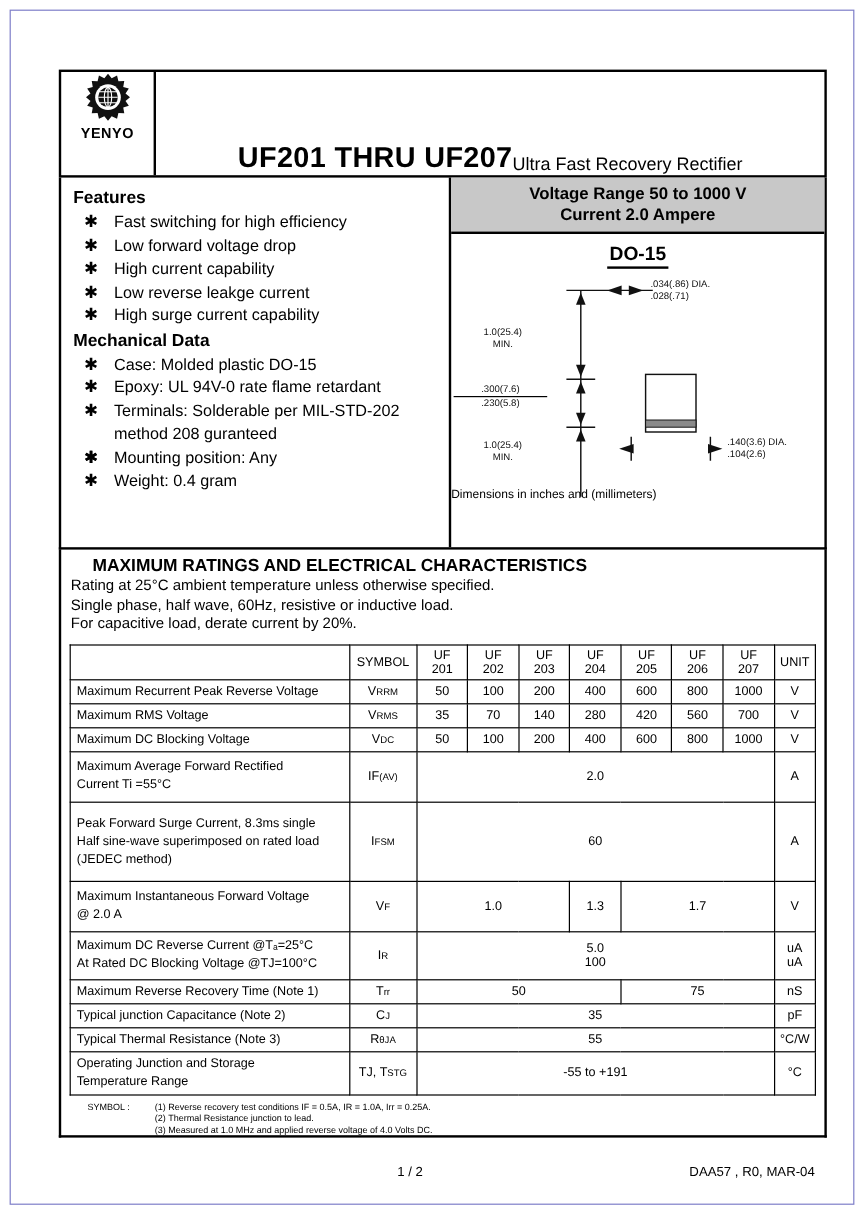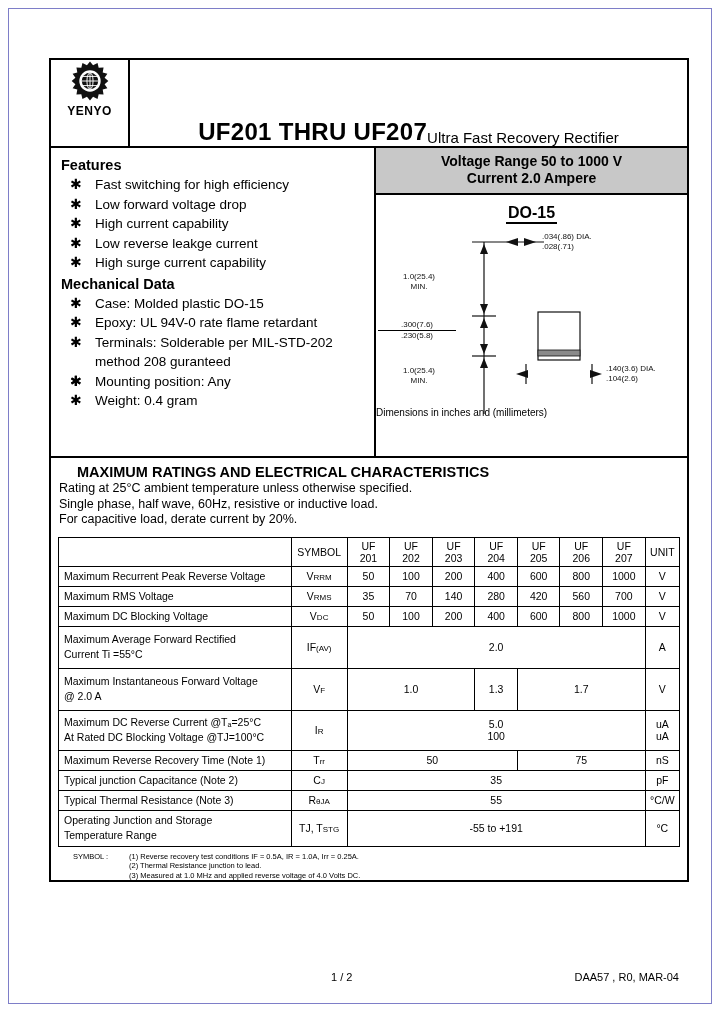--- a/index.html
+++ b/index.html
@@ -405,20 +405,30 @@
           <tr style="height:42px">
             <td class="param">
               <span>Maximum Average Forward Rectified</span><br>
               <span>Current Ti =55°C</span>
             </td>
             <td class="sym"><span>IF</span><span class="sub">(AV)</span></td>
             <td colspan="7">2.0</td>
             <td>A</td>
           </tr>
 
+          <tr style="height:66px">
+            <td class="param">
+              <span>Peak Forward Surge Current, 8.3ms single</span><br>
+              <span>Half sine-wave superimposed on rated load</span><br>
+              <span>(JEDEC method)</span>
+            </td>
+            <td class="sym"><span>I</span><span class="sub">FSM</span></td>
+            <td colspan="7">60</td>
+            <td>A</td>
+          </tr>
 
           <tr style="height:42px">
             <td class="param">
               <span>Maximum Instantaneous Forward Voltage</span><br>
               <span>@ 2.0 A</span>
             </td>
             <td class="sym"><span>V</span><span class="sub">F</span></td>
             <td colspan="3">1.0</td>
             <td>1.3</td>
             <td colspan="3">1.7</td>

